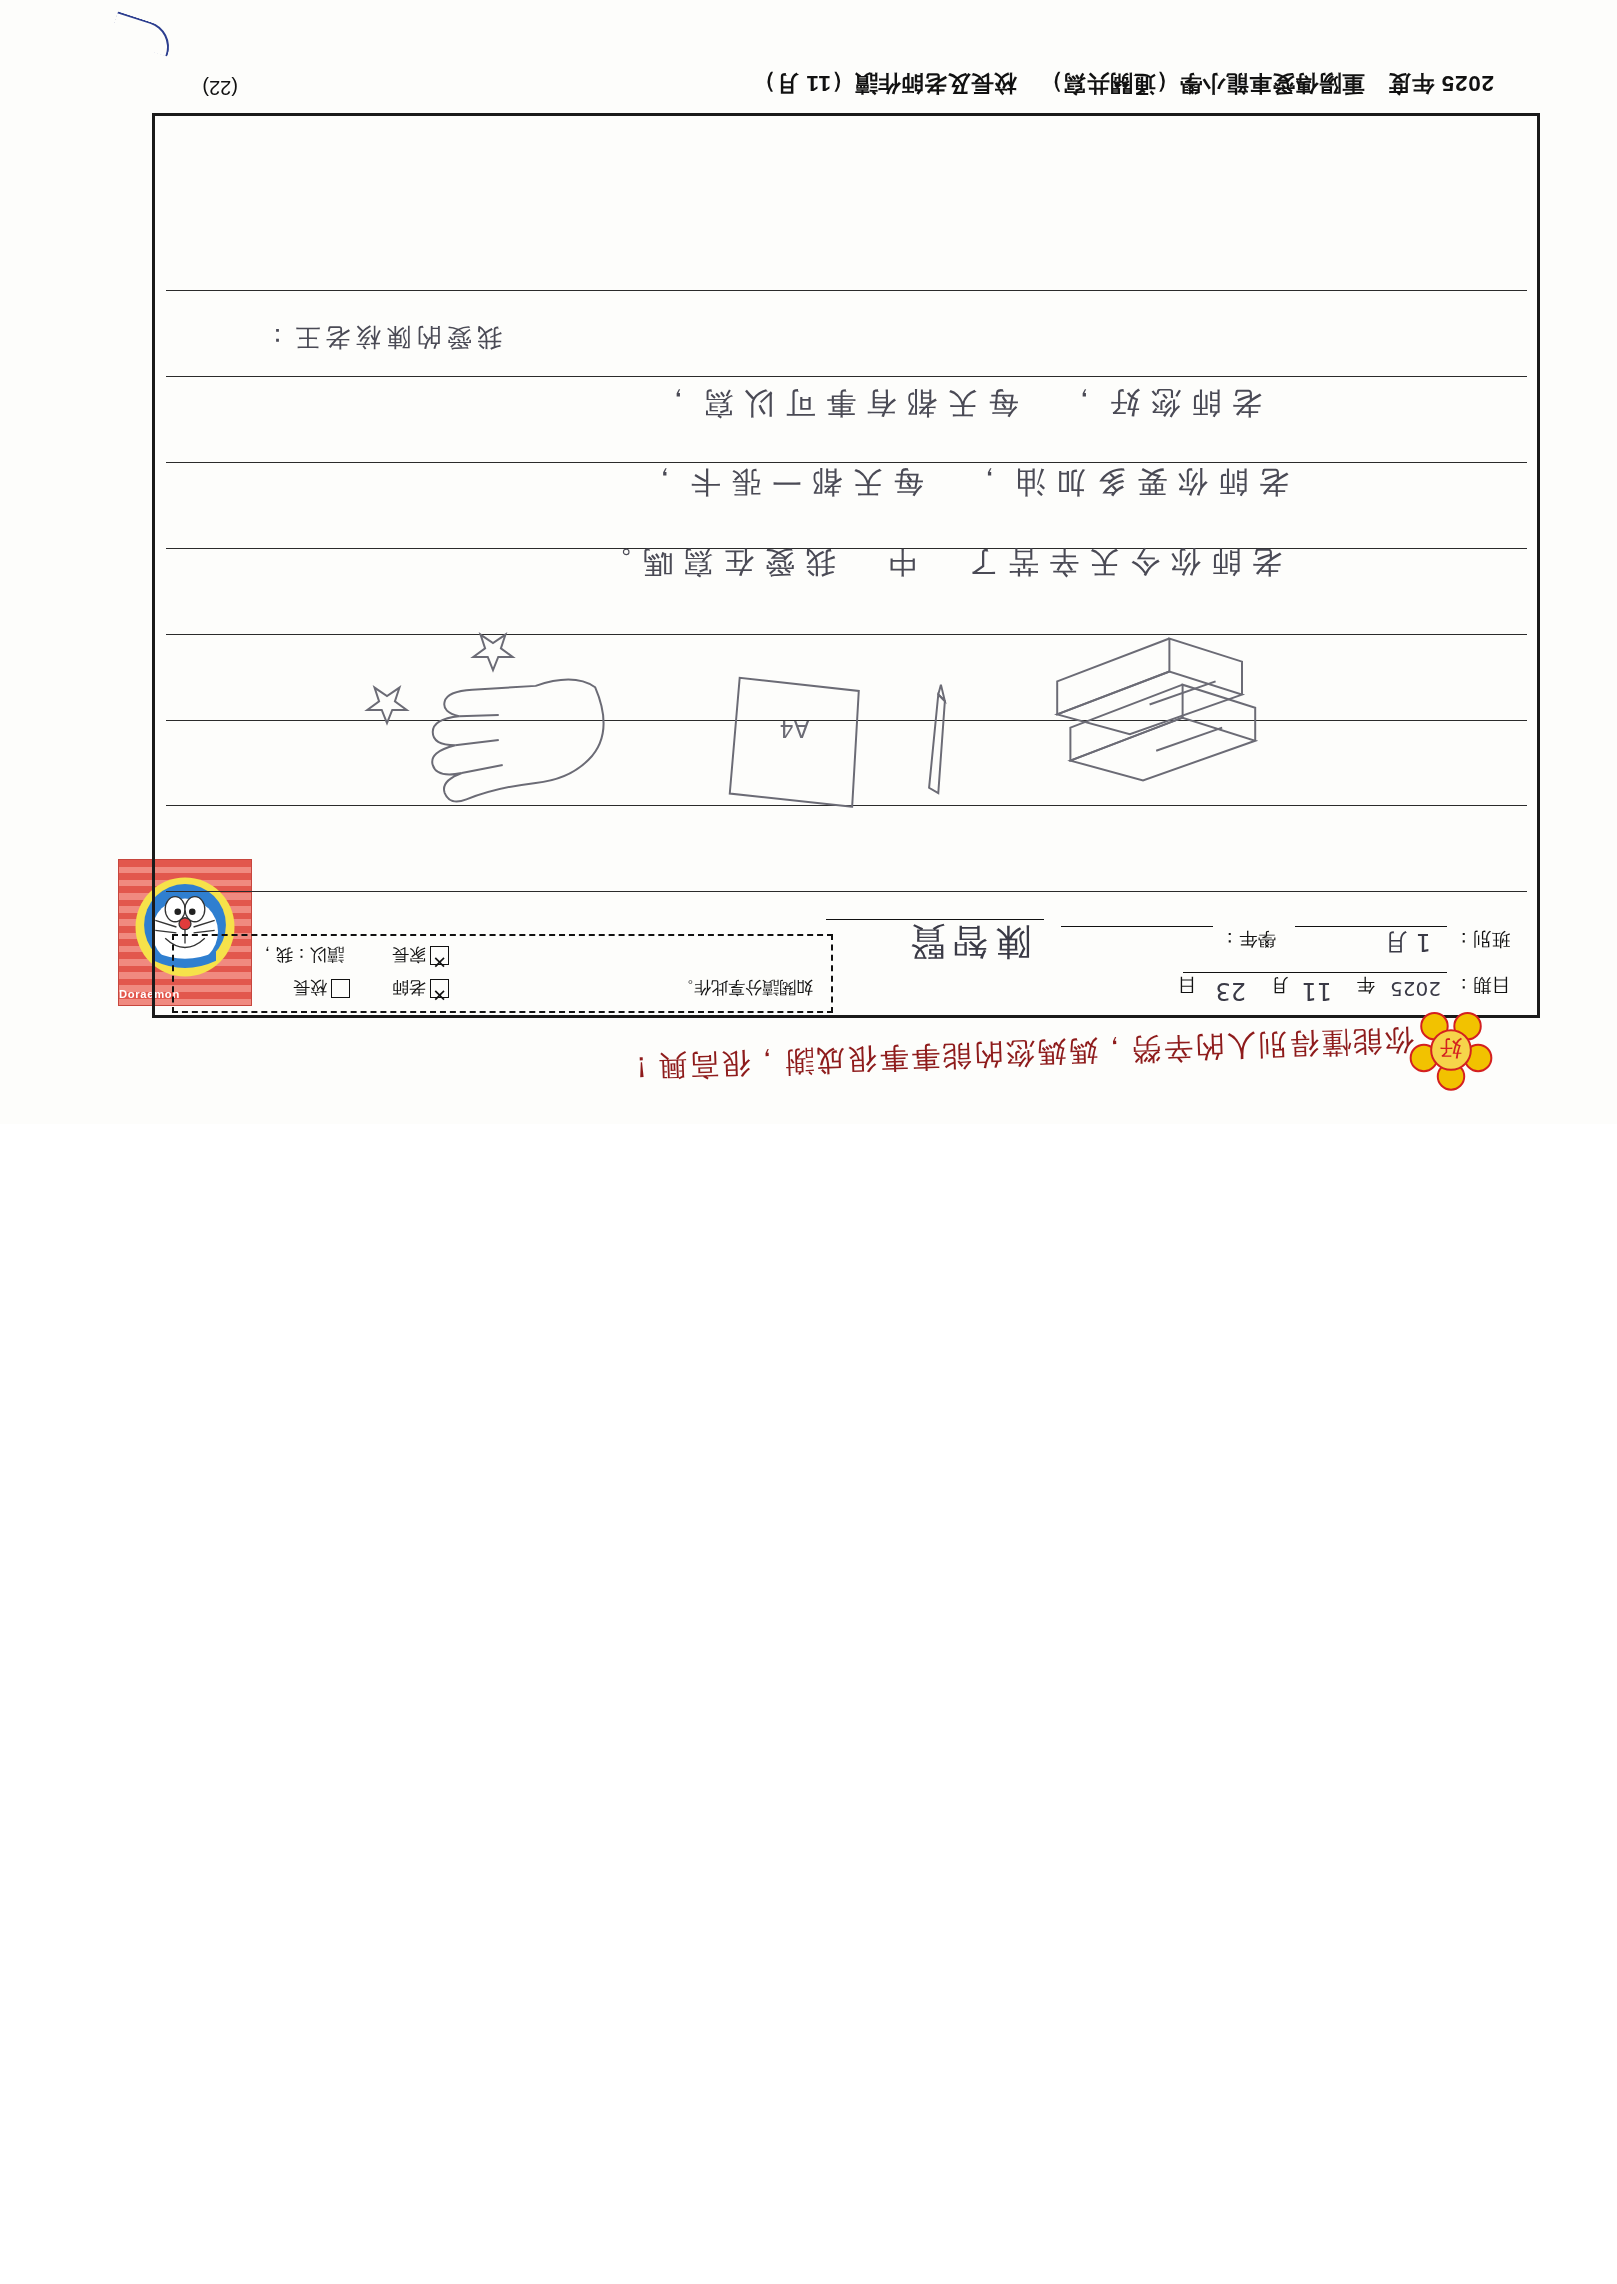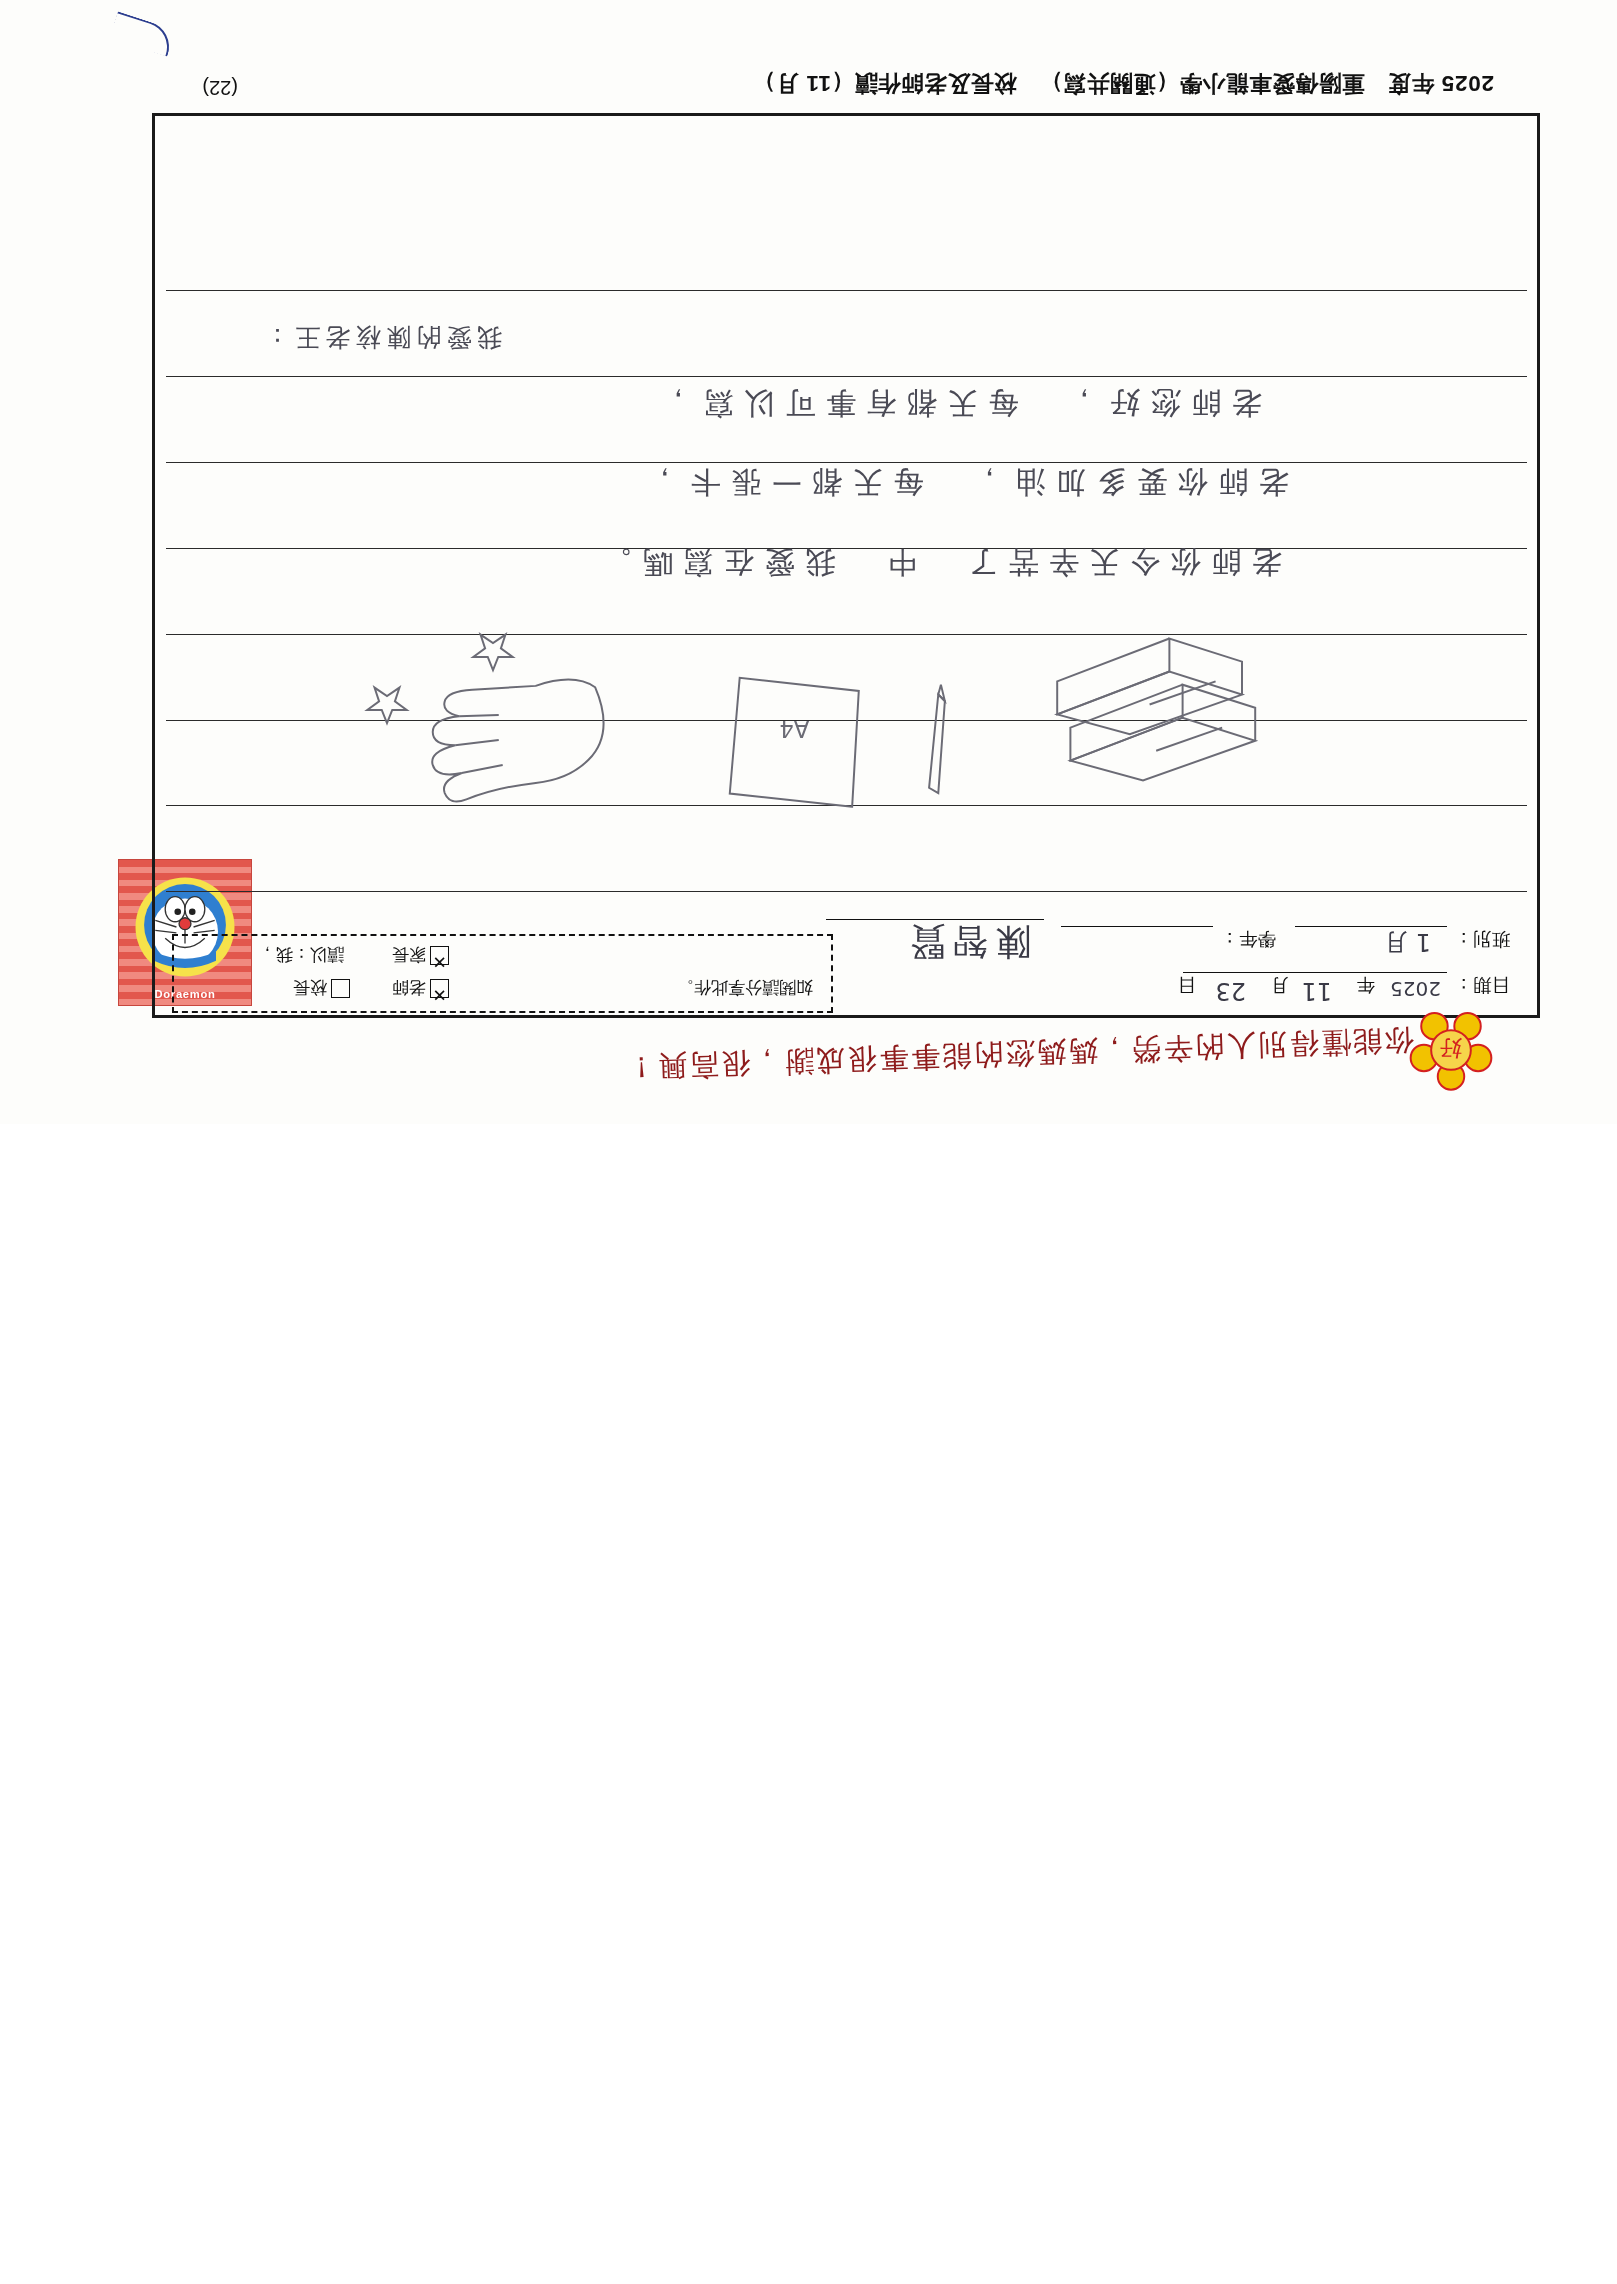--- a/index.html
+++ b/index.html
@@ -194,21 +194,21 @@
     width: 99px;
     height: 99px;
     border-radius: 50%;
     background: #f6e24a;
   }
   .sticker-label {
     position: absolute;
     left: 0;
     bottom: 5.3px;
     width: 100%;
-    text-align: center;
+    text-align: left;
     font-size: 11.2px;
     font-weight: bold;
     color: #ffffff;
     letter-spacing: 0.7px;
   }
 
   
   .doodle {
     position: absolute;
   }

